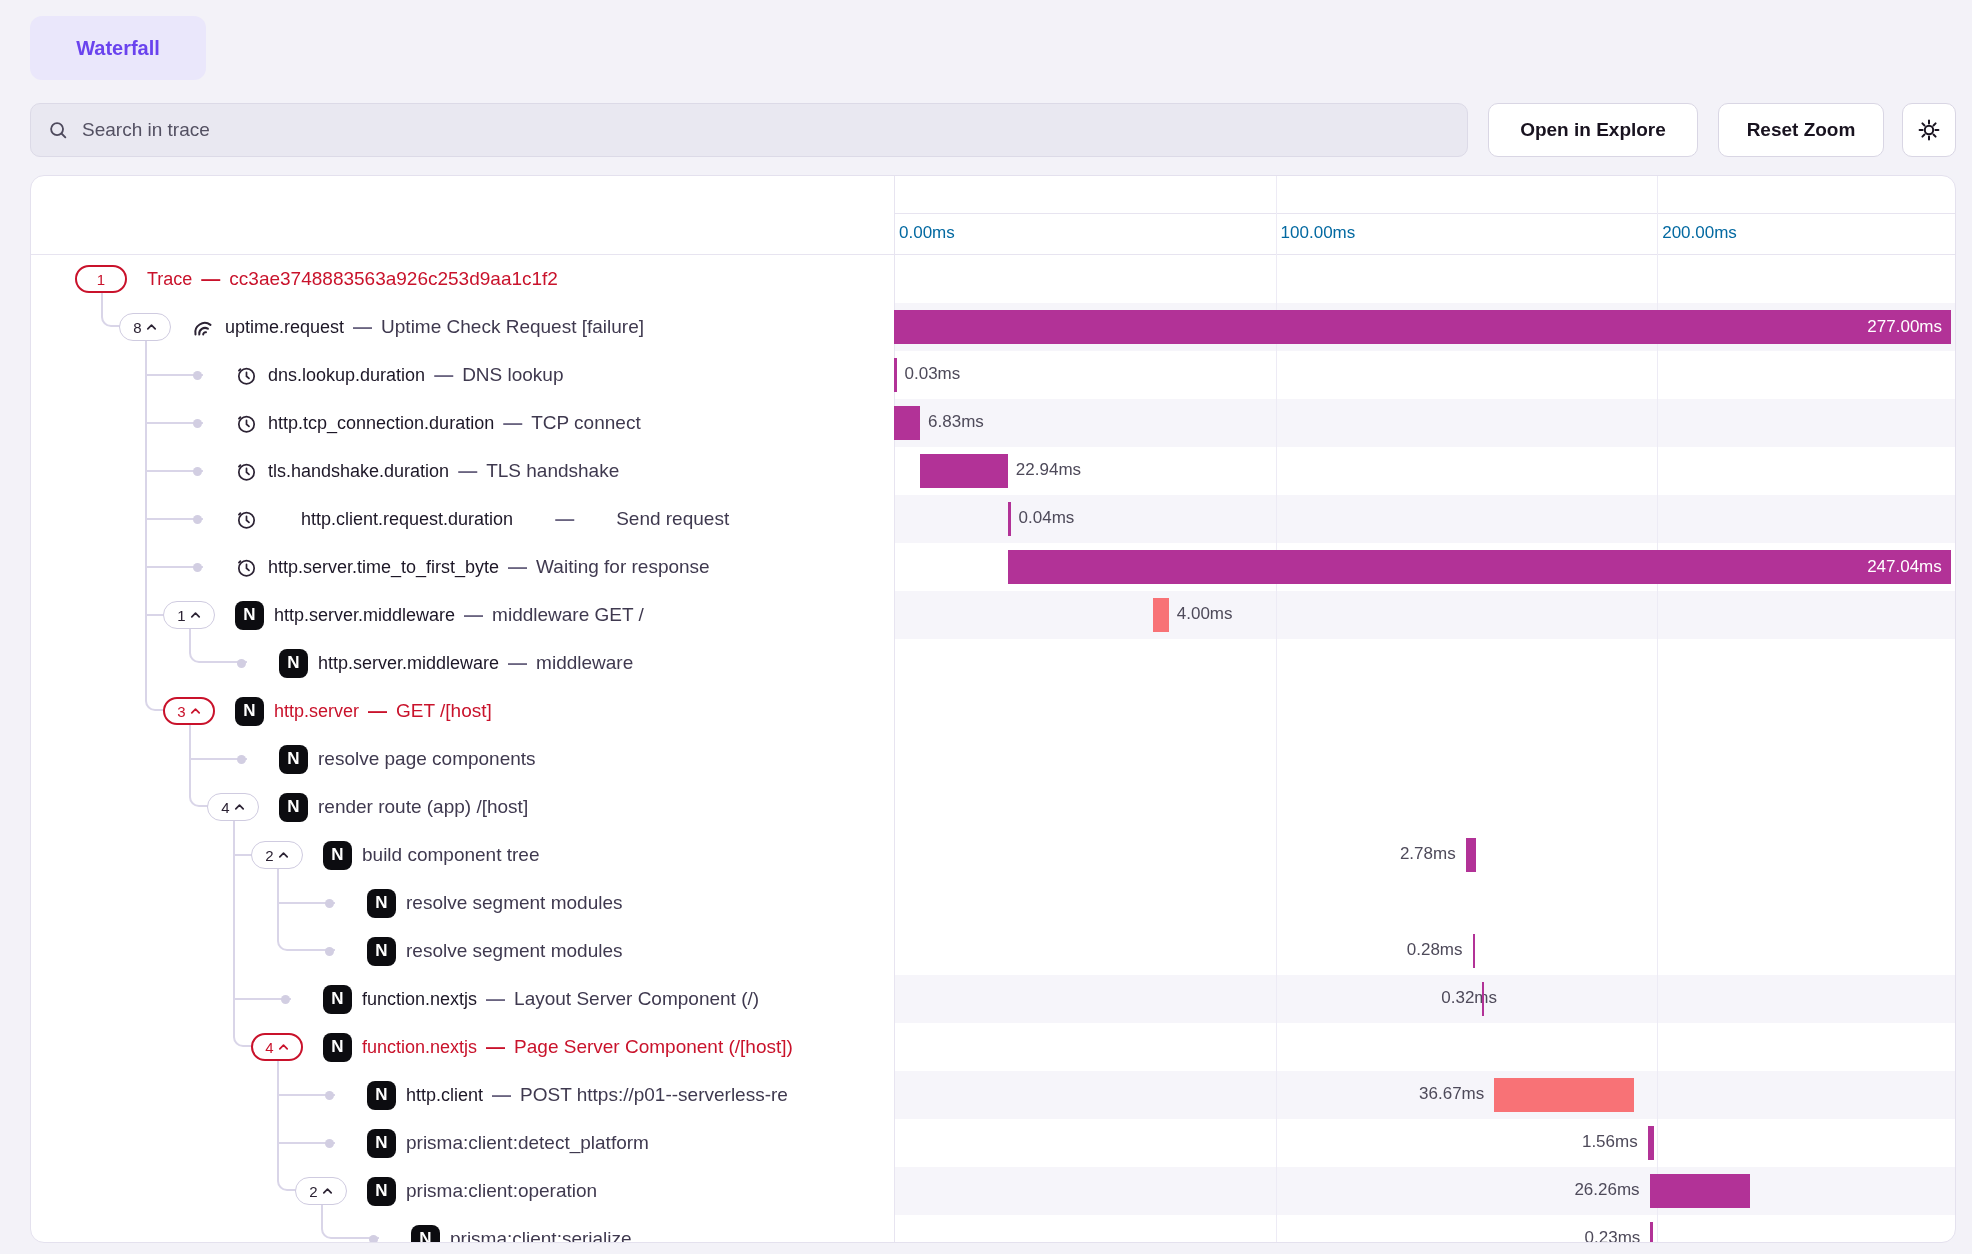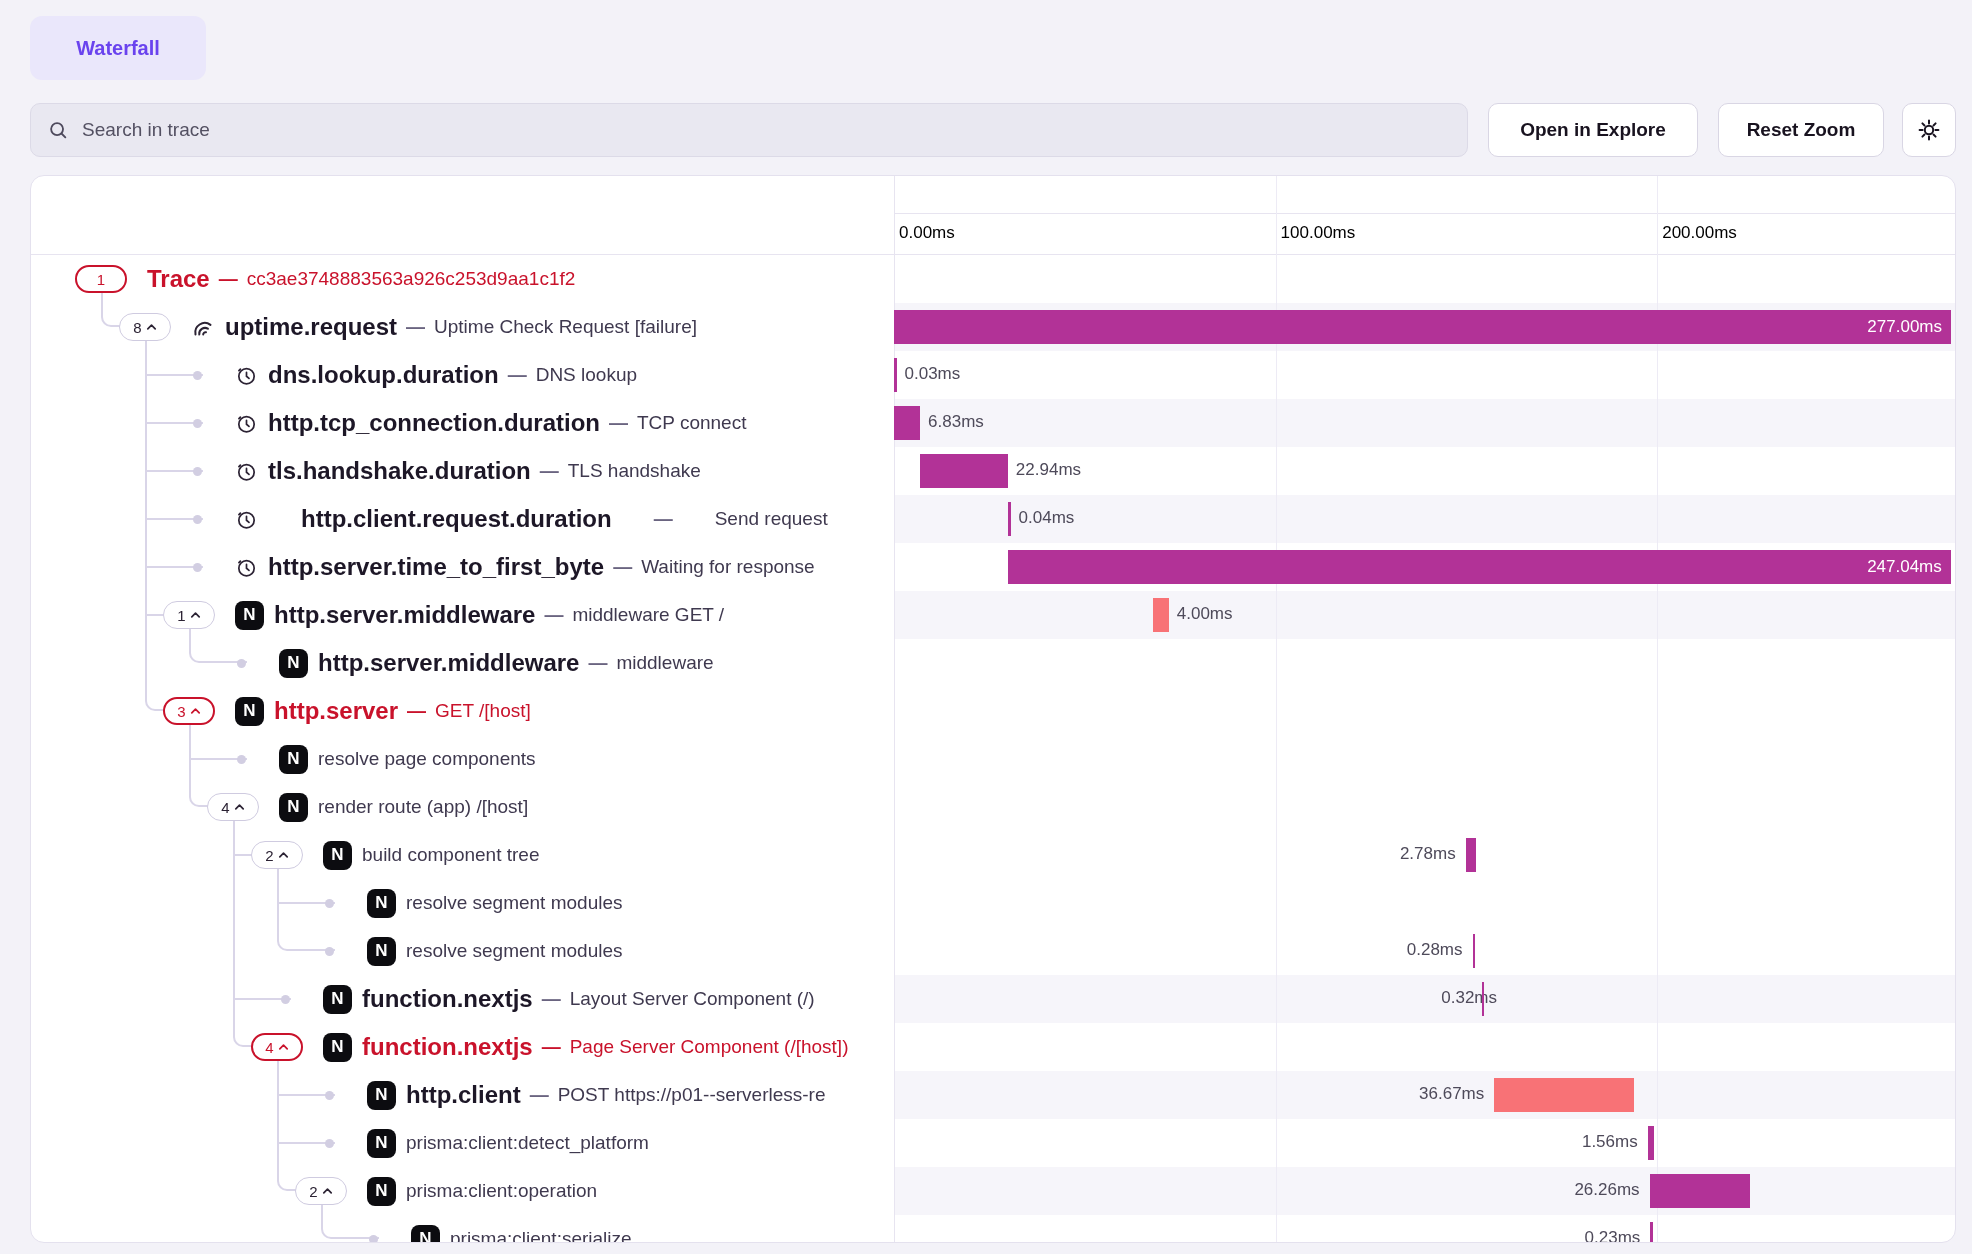--- a/index.html
+++ b/index.html
@@ -5,36 +5,36 @@
   html,body{margin:0;padding:0}
   body{width:1972px;height:1254px;background:#f3f2f8;font-family:"Liberation Sans",sans-serif;position:relative;overflow:hidden;-webkit-font-smoothing:antialiased}
   .tab{position:absolute;left:30px;top:16px;width:176px;height:64px;background:#eae7fb;border-radius:12px;display:flex;align-items:center;justify-content:center;color:#6a43ee;font-size:20px;font-weight:700;cursor:pointer}
   .searchbar{position:absolute;left:30px;top:103px;width:1438px;height:54px;background:#e9e8f1;border:1px solid #dcdae7;border-radius:10px;display:flex;align-items:center;gap:11px;padding:0 16px;box-sizing:border-box}
   .searchbar input{flex:1;background:transparent;border:none;outline:none;font-family:"Liberation Sans",sans-serif;font-size:19px;color:#3f3b4e}
   .searchbar input::placeholder{color:#535062;opacity:1}
   .btn{position:absolute;top:103px;height:54px;background:#fff;border:1px solid #d9d6e4;border-radius:10px;font-family:"Liberation Sans",sans-serif;font-weight:700;font-size:19px;color:#18121f;display:flex;align-items:center;justify-content:center;box-sizing:border-box;cursor:pointer}
   .panel{position:absolute;left:30px;top:175px;width:1926px;height:1068px;background:#fff;border:1px solid #e4e1ee;border-radius:14px;overflow:hidden;box-sizing:border-box}
   .phead{position:relative;height:78px;border-bottom:1px solid #e7e4f0}
   .phead .sub{position:absolute;left:863px;right:0;top:37px;height:1px;background:#e7e4f0}
-  .tick{position:absolute;top:47px;font-size:17px;color:#000000;z-index:2}
+  .tick{position:absolute;top:47px;font-size:17px;color:#0369a1;z-index:2}
   .vdiv{position:absolute;left:863px;top:0;bottom:0;width:1px;background:#e7e4f0;z-index:1}
   .grid{position:absolute;top:0;bottom:0;width:1px;background:#edebf5;z-index:1}
   .row{display:flex;height:48px}
   .tree{width:863px;flex:none;position:relative;overflow:hidden;white-space:nowrap;display:flex;align-items:center;box-sizing:border-box}
   .wf{flex:1;position:relative}
   .row.alt .wf{background:#f6f5fa}
   .gv{position:absolute;width:2px;background:#d9d5e8}
   .gs{position:absolute;height:2px;background:#d9d5e8;top:23px}
   .gel{position:absolute;top:0;height:24px;border-left:2px solid #d9d5e8;border-bottom:2px solid #d9d5e8;border-bottom-left-radius:10px;box-sizing:border-box}
   .bullet{position:absolute;width:9px;height:9px;border-radius:50%;background:#d2cee2;top:20px}
   .badge{position:absolute;top:10px;height:28px;min-width:52px;padding:0 9px;border-radius:14px;background:#fff;border:1.5px solid #cfcbe0;color:#2b2233;display:flex;align-items:center;justify-content:center;gap:4px;font-size:15px;box-sizing:border-box;z-index:1;cursor:pointer}
   .badge.err{border:2.5px solid #c9122b;color:#c9122b}
   .nicon{width:29px;height:29px;border-radius:8px;background:#0c0c10;color:#fff;display:inline-flex;align-items:center;justify-content:center;font-weight:700;font-size:17px;flex:none;margin-right:10px}
   .ticon{display:inline-flex;flex:none;margin-right:10px}
-  .op{font-weight:700;color:#1d1727;font-size:24px}
+  .op{font-weight:400;color:#1d1727;font-size:18px}
   .sep{color:#6a6480;margin:0 9px;font-weight:700;font-size:19px}
   .desc{color:#3f394f;font-size:19px}
   .op.err,.sep.err,.desc.err{color:#c9122b}
   .bar{position:absolute;top:7px;height:34px;z-index:2;display:flex;justify-content:flex-end;align-items:center}
   .bar.magenta{background:#b23297}
   .bar.salmon{background:#f87276}
   .bar.error{background:#ee2242;background-image:repeating-linear-gradient(45deg,rgba(0,0,0,0.22) 0 8px,transparent 8px 21px)}
   .bin{color:#fff;font-size:17px;padding-right:9px}
   .blabel{position:absolute;top:13px;font-size:17px;color:#4e4a5a;white-space:nowrap;z-index:2}
   .flame{position:absolute;width:38px;height:38px;border-radius:50%;background:#e91e42;top:-2px;display:flex;align-items:center;justify-content:center;z-index:3;cursor:pointer}

